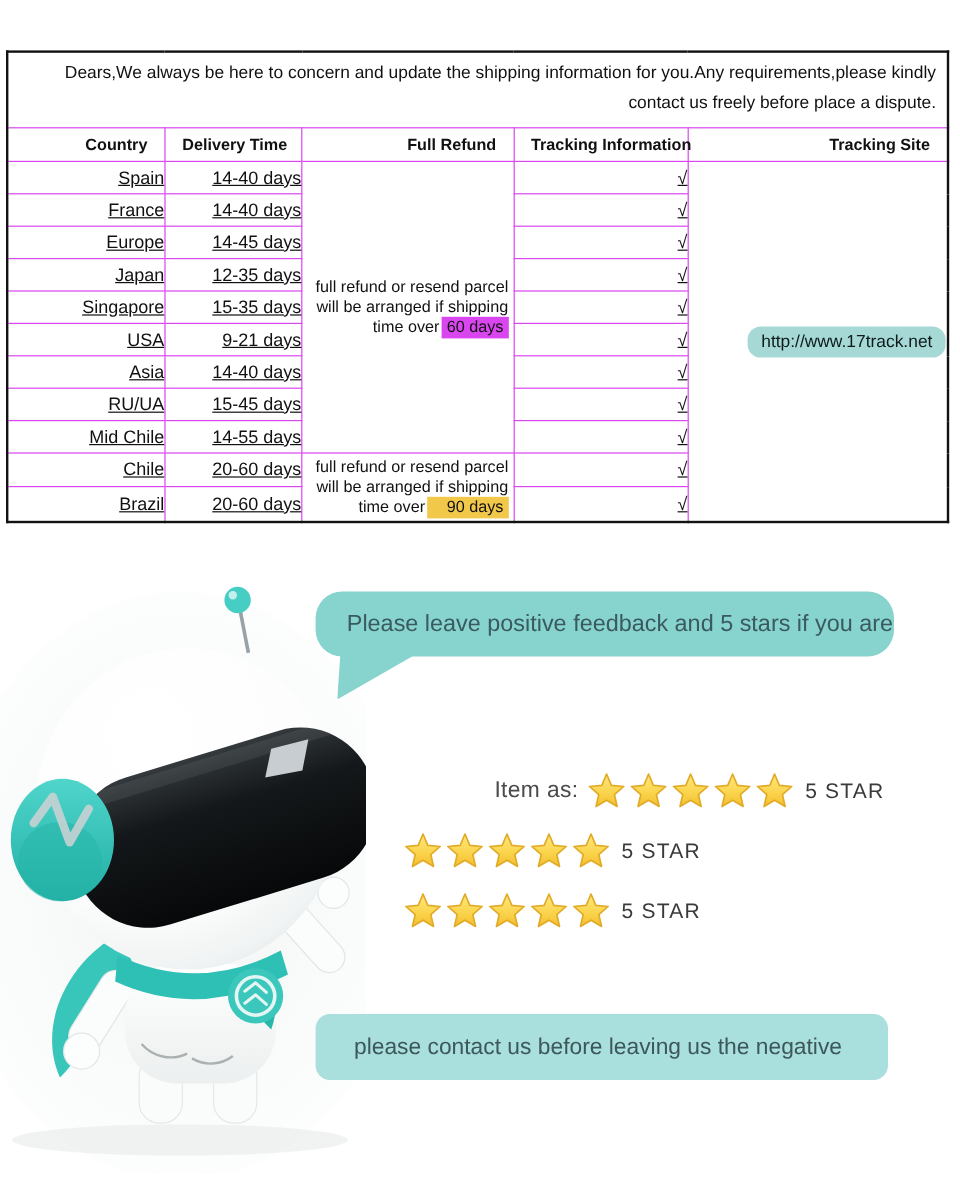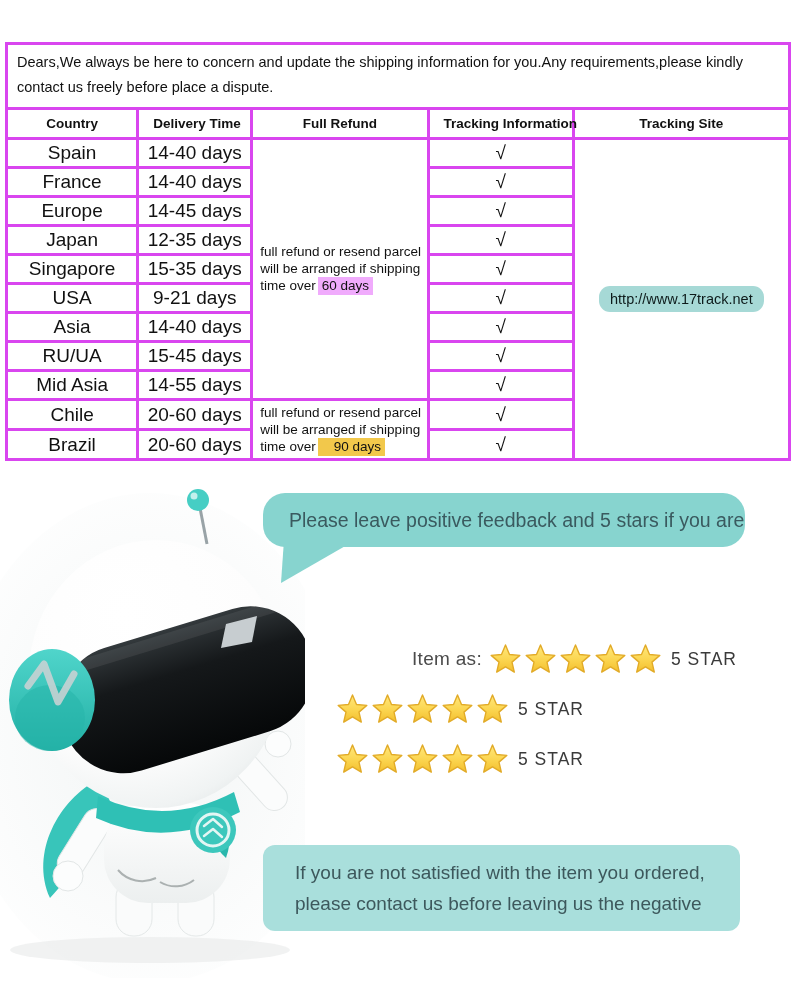--- a/index.html
+++ b/index.html
@@ -3,25 +3,25 @@
 <meta charset="utf-8">
 <title>Screenshot</title>
 <style>
   html,body{margin:0;padding:0;}
   body{background:#ffffff;font-family:"Liberation Sans","DejaVu Sans",sans-serif;}
   .page{position:relative;width:800px;height:984px;background:#ffffff;overflow:hidden;}
 
   
   .table-wrap{position:absolute;left:5px;top:42px;width:786px;}
   table.shipping{border-collapse:collapse;width:100%;table-layout:fixed;background:#fff;}
-  table.shipping td,table.shipping th{border:3px solid #d946ef;color:#111;}
+  table.shipping td,table.shipping th{border:1px solid #d946ef;color:#111;text-align:right;}
   table.shipping{border:2px solid #121212;}
   td.intro-cell{padding:5px 9px 7px 9px;font-size:14.5px;line-height:25px;color:#000;}
   th.hdr{height:27px;font-size:13.5px;font-weight:bold;text-align:center;white-space:nowrap;padding:0 14px;}
-  td.c{height:26px;text-align:center;font-size:19px;padding:0;}
+  td.c{height:26px;text-align:center;font-size:15px;padding:0;text-decoration:underline;}
   tr.tall td.c{height:27px;}
   td.refund{vertical-align:middle;text-align:left;padding:2px 4px 2px 7px;font-size:13.5px;line-height:17px;}
   td.refund .ln{display:block;white-space:nowrap;}
   .hl-yellow{display:inline-block;padding:0 4px 1px 4px;margin-left:2px;}
   td.site-cell{vertical-align:middle;text-align:center;}
   .url-chip{display:inline-block;padding:5px 11px;font-size:14.5px;color:#0d1b1b;}
 
   
   .bubble{position:absolute;left:263px;top:493px;width:482px;box-sizing:border-box;
           border-radius:22px;padding:12px 12px 12px 26px;}
@@ -74,21 +74,21 @@
         <th class="hdr">Tracking Information</th>
         <th class="hdr">Tracking Site</th>
       </tr>
 
       <tr>
         <td class="c">Spain</td>
         <td class="c">14-40 days</td>
         <td class="refund" rowspan="9">
           <span class="ln">full refund or resend parcel</span>
           <span class="ln">will be arranged if shipping</span>
-          <span class="ln"><span>time over</span><span class="hl-yellow" style="background: #f0abfc;">60 days</span></span>
+          <span class="ln"><span>time over</span><span class="hl-yellow" style="background: #d946ef;">60 days</span></span>
         </td>
         <td class="c">√</td>
         <td class="site-cell" rowspan="11">
           <span class="url-chip" style="background: rgb(166, 217, 214); border-radius: 11px;">http://www.17track.net</span>
         </td>
       </tr>
       <tr>
         <td class="c">France</td>
         <td class="c">14-40 days</td>
         <td class="c">√</td>
@@ -117,21 +117,21 @@
         <td class="c">Asia</td>
         <td class="c">14-40 days</td>
         <td class="c">√</td>
       </tr>
       <tr>
         <td class="c">RU/UA</td>
         <td class="c">15-45 days</td>
         <td class="c">√</td>
       </tr>
       <tr>
-        <td class="c">Mid Asia</td>
+        <td class="c">Mid Chile</td>
         <td class="c">14-55 days</td>
         <td class="c">√</td>
       </tr>
       <tr class="tall">
         <td class="c">Chile</td>
         <td class="c">20-60 days</td>
         <td class="refund" rowspan="2">
           <span class="ln">full refund or resend parcel</span>
           <span class="ln">will be arranged if shipping</span>
           <span class="ln"><span>time over</span><span class="hl-yellow" style="background: rgb(242, 200, 75); padding-left: 16px;">90 days</span></span>
@@ -294,17 +294,16 @@
       <linearGradient id="starGrad" x1="0" y1="0" x2="0" y2="1">
         <stop offset="0%" stop-color="#ffe87e"></stop>
           <stop offset="55%" stop-color="#fbd54f"></stop>
         <stop offset="100%" stop-color="#f3bf2e"></stop>
       </linearGradient>
       <polygon id="starShape" points="16,2 20,11.5 30.3,12.4 22.5,19.1 24.8,29.1 16,23.8 7.2,29.1 9.5,19.1 1.7,12.4 12,11.5" fill="url(#starGrad)" stroke="#e2ab27" stroke-width="1.4" stroke-linejoin="round"></polygon>
     </defs>
   </svg>
 
   <div class="notice" style="background: rgb(169, 223, 220); color: rgb(61, 88, 92);">
-    <div class="nl">If you are not satisfied with the item you ordered,</div>
     <div class="nl">please contact us before leaving us the negative</div>
   </div>
 
 </div>
 
 </body></html>

